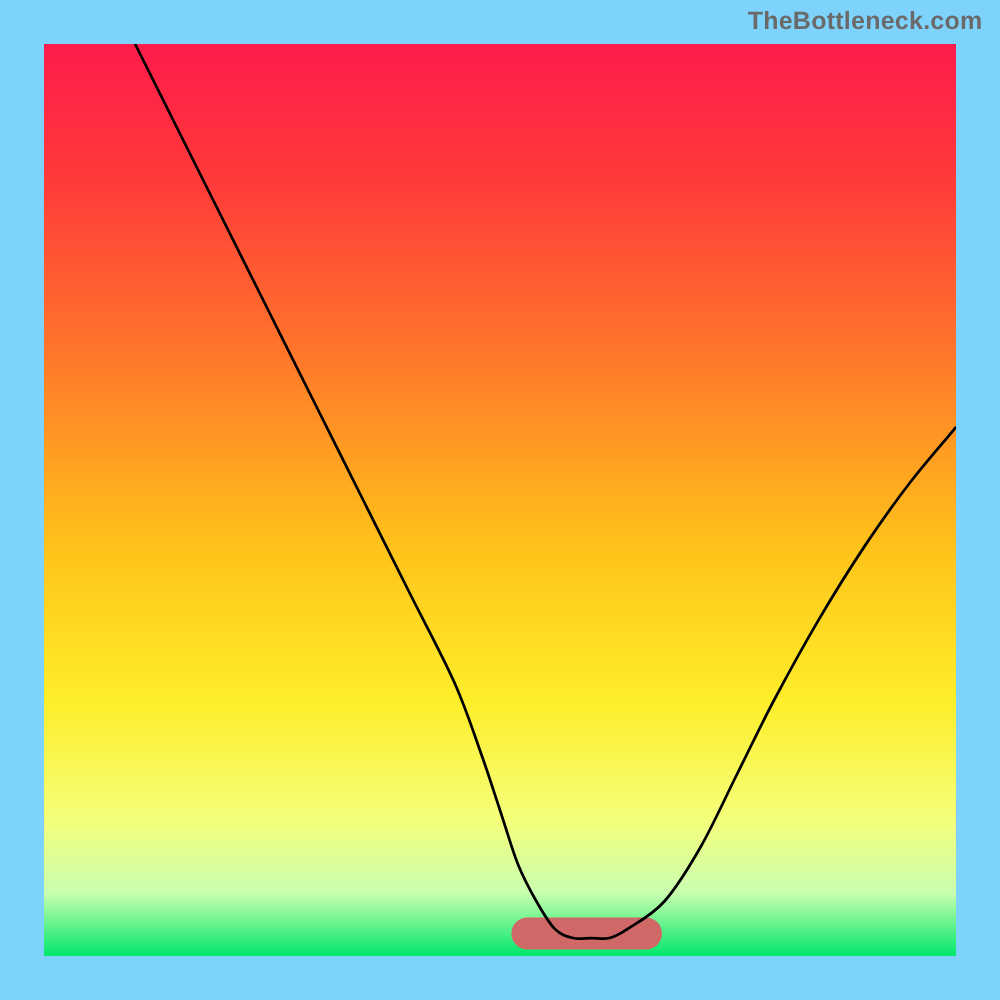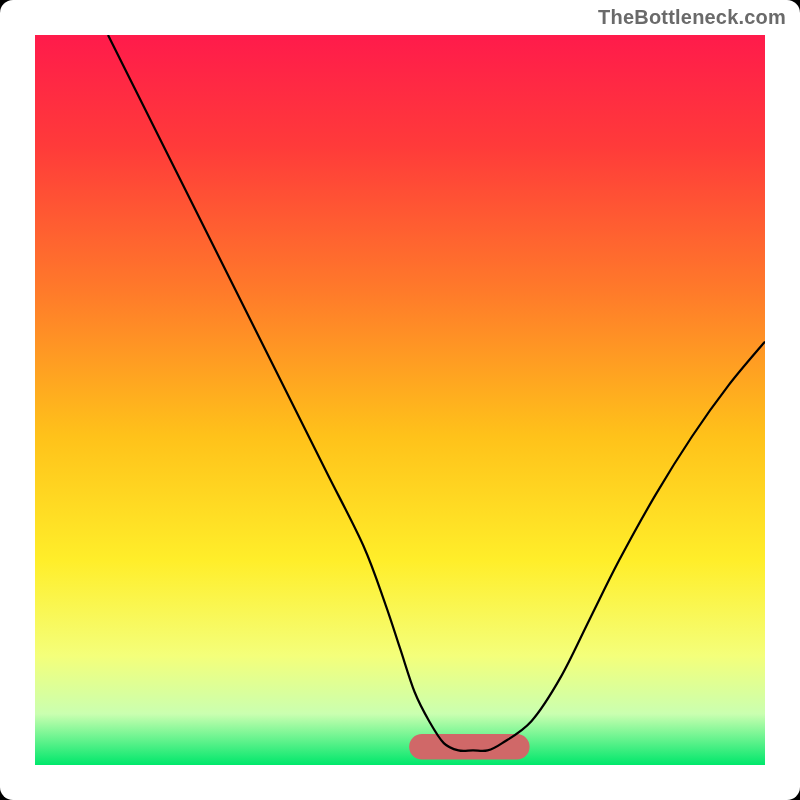--- a/index.html
+++ b/index.html
@@ -9,22 +9,21 @@
     height: 800px;
     background: #000;
     overflow: hidden;
   }
   .frame {
     position: absolute;
     left: 0;
     top: 0;
     width: 800px;
     height: 800px;
-    background: #ffffff;
-    border-radius: 13px;
+    background: #7dd3fc;
   }
   .plot {
     position: absolute;
     left: 35px;
     top: 35px;
     width: 730px;
     height: 730px;
     overflow: hidden;
   }
   .watermark {

